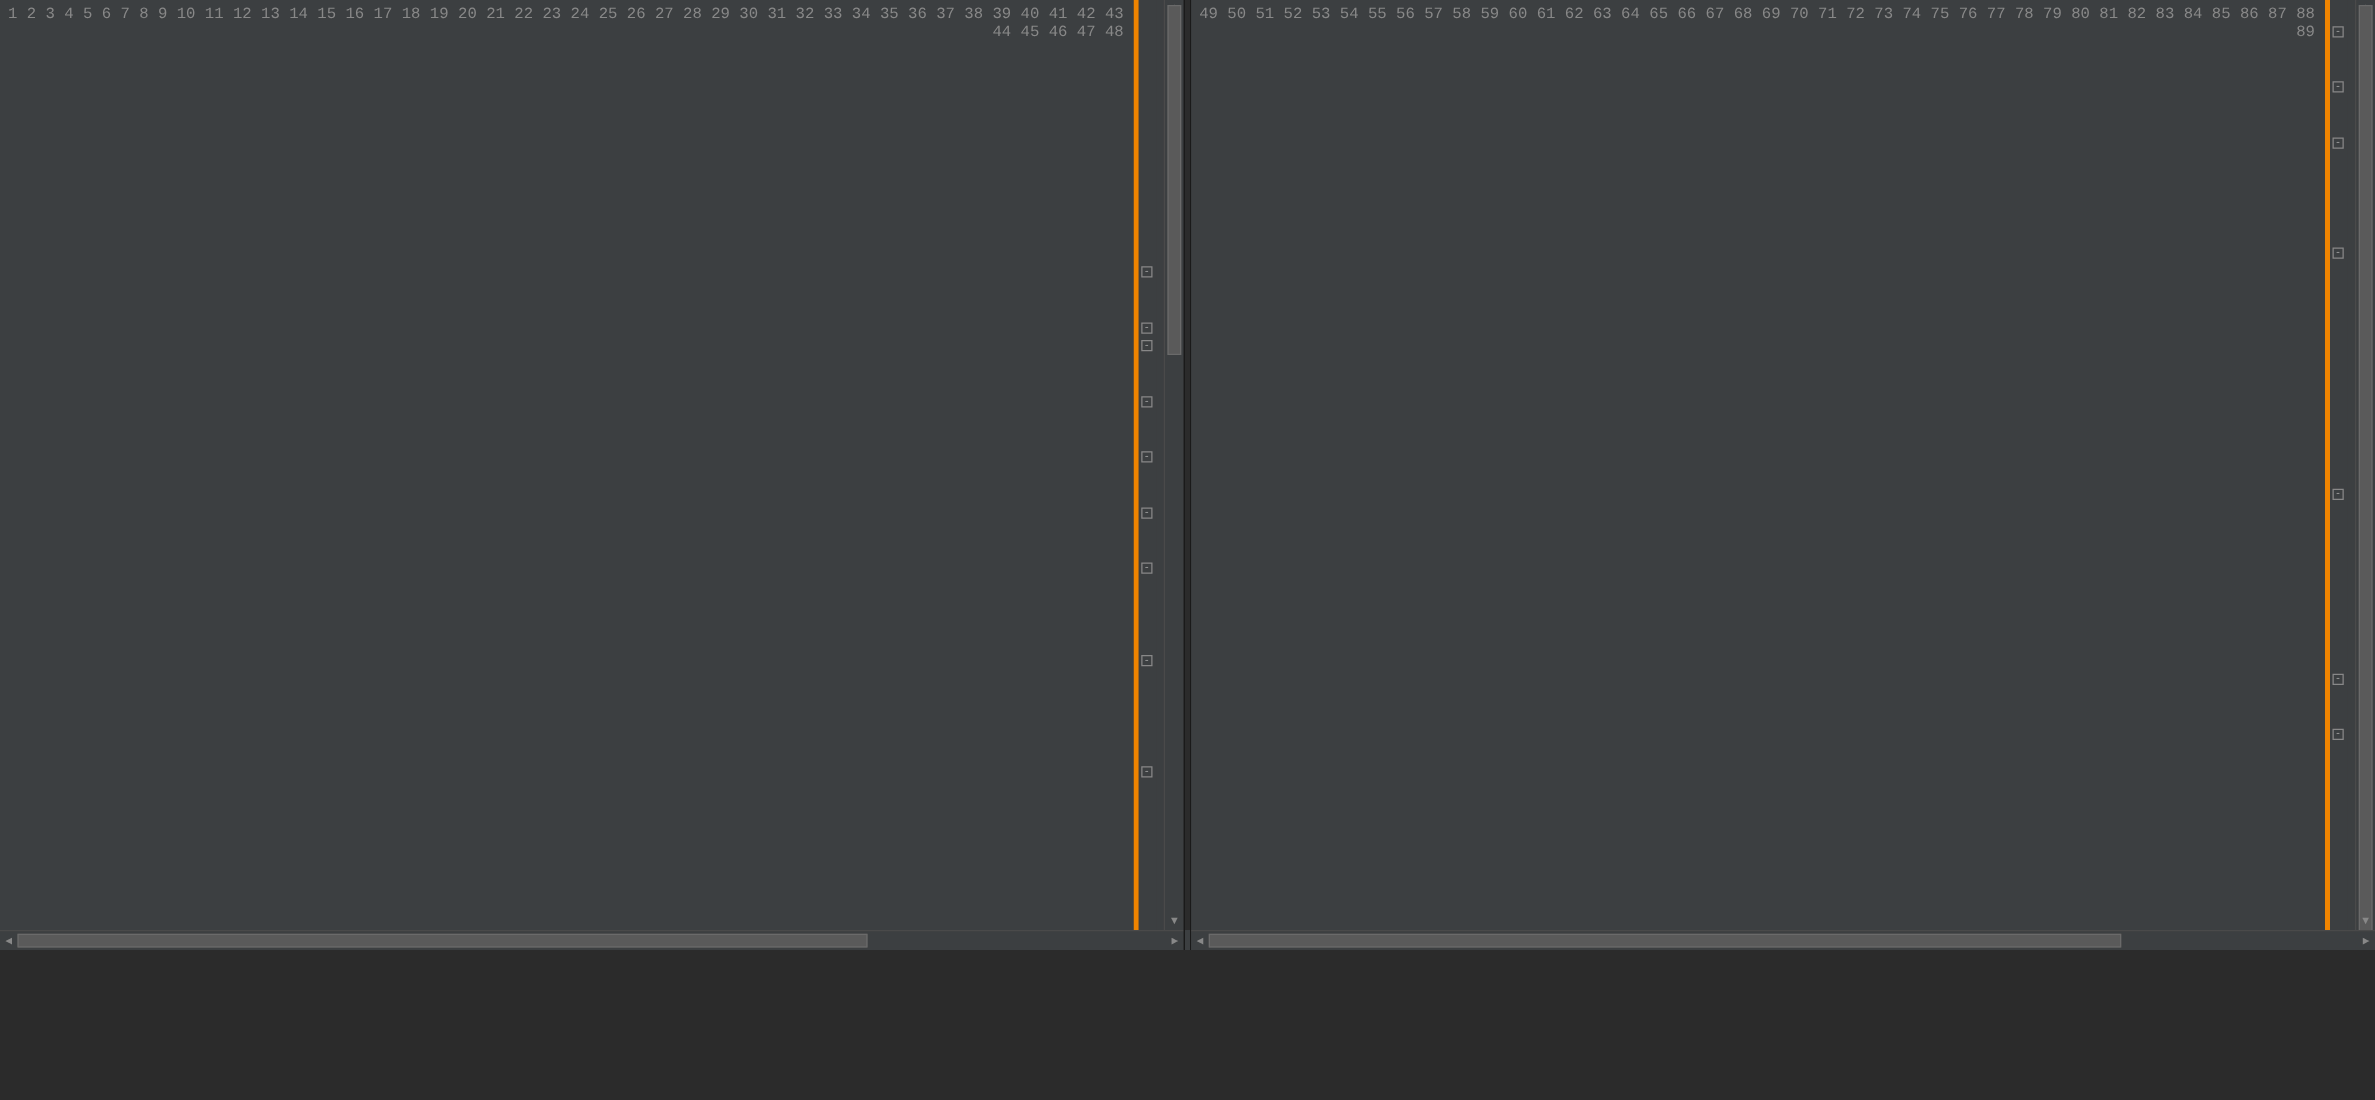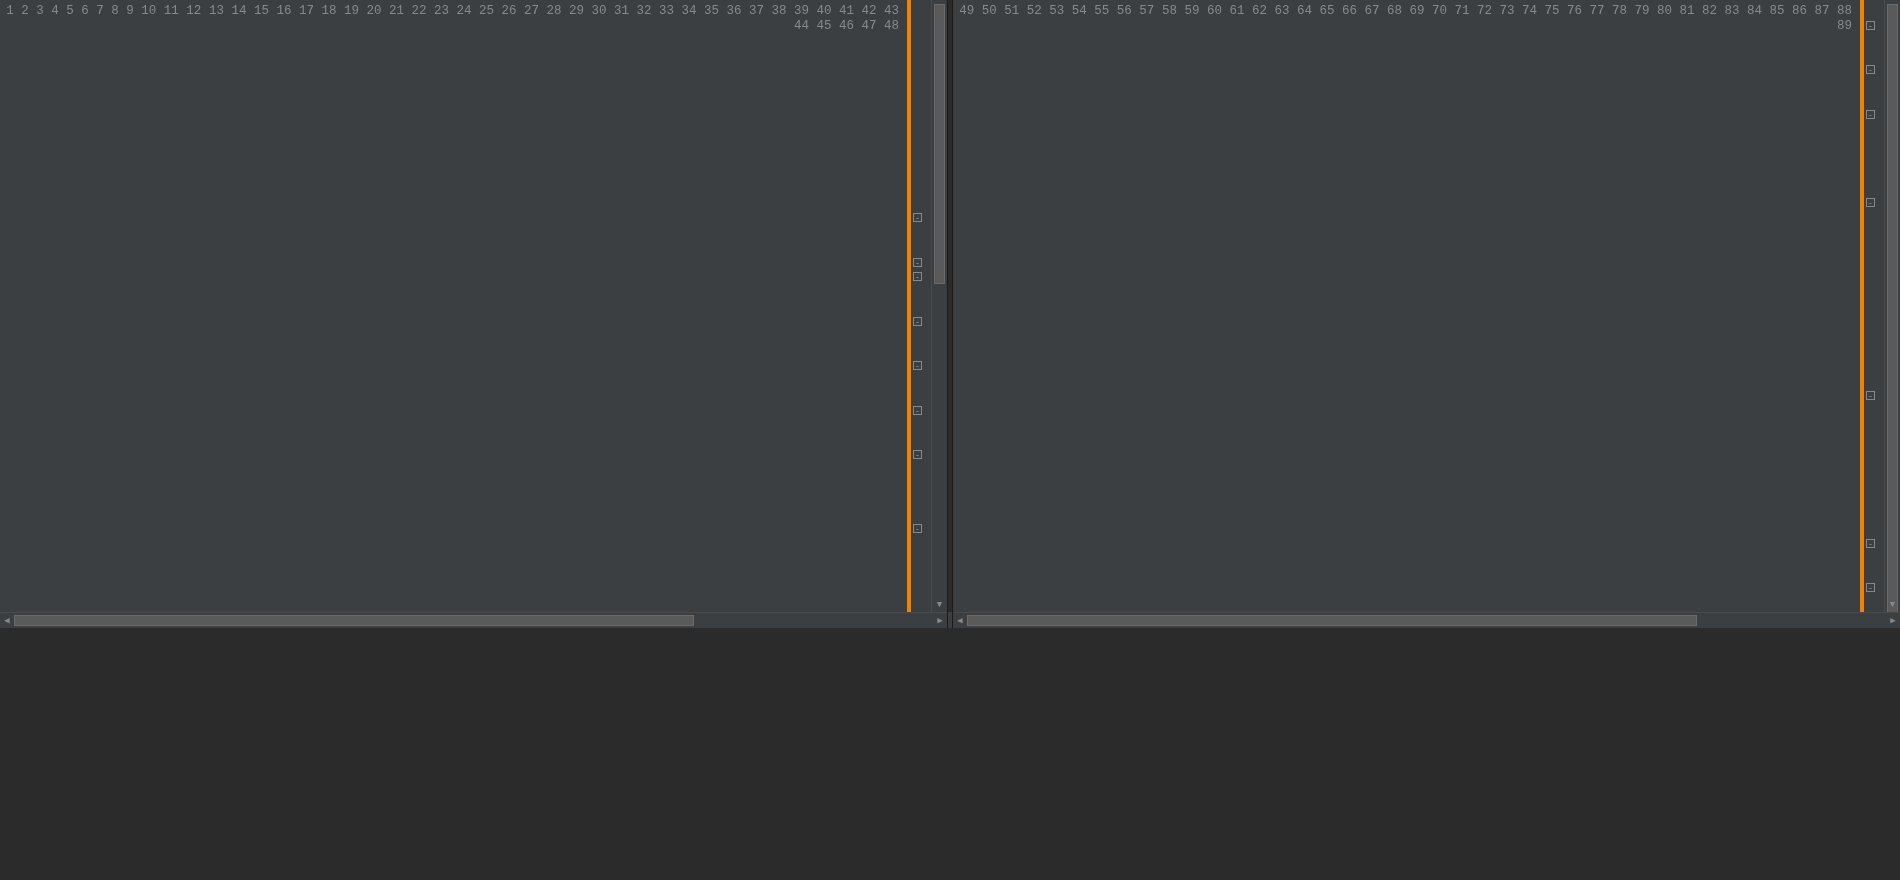--- a/index.html
+++ b/index.html
@@ -8,21 +8,21 @@
   font-family: Consolas, "Courier New", monospace;
   font-size: 13px;
   color: #bbb;
   overflow: hidden;
   width: 1900px;
   height: 880px;
 }
 .split-container {
   display: flex;
   width: 1900px;
-  height: 628px;
+  height: 760px;
 }
 .pane {
   flex: 1;
   display: flex;
   flex-direction: column;
   position: relative;
   background: #3c3f41;
 }
 .editor-area {
   flex: 1;

